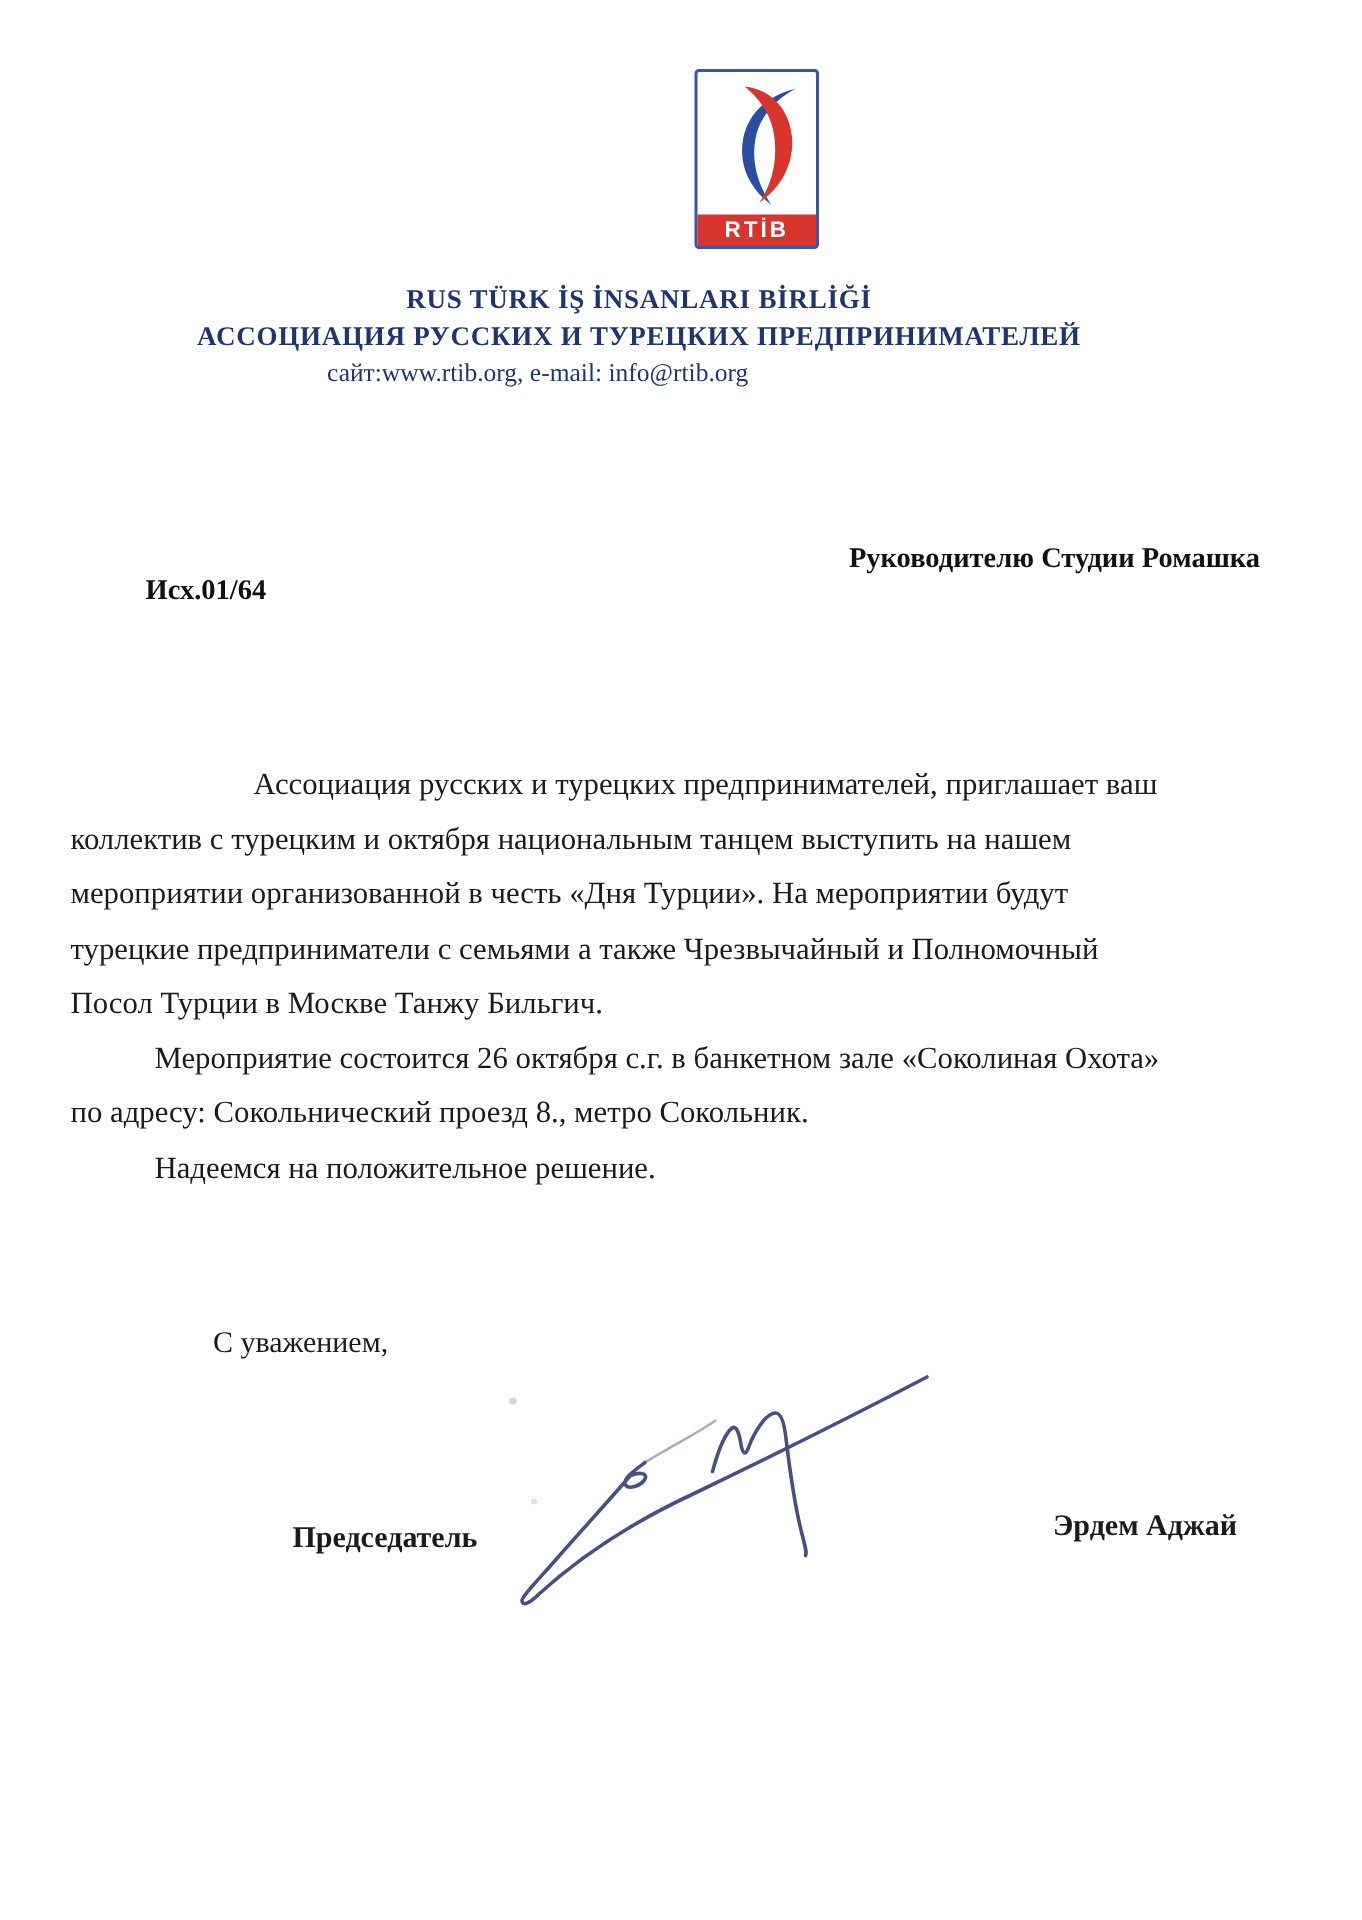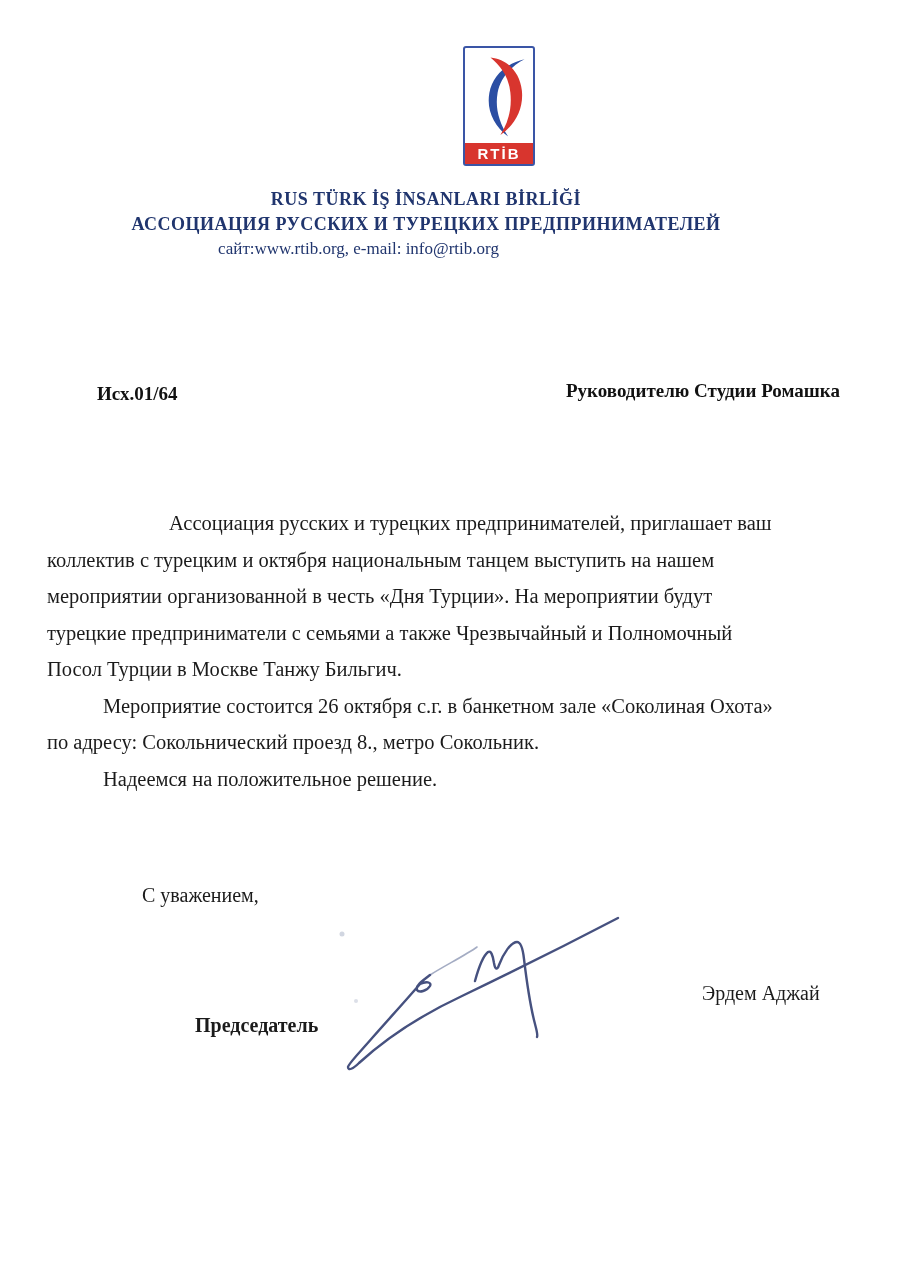--- a/index.html
+++ b/index.html
@@ -8,21 +8,21 @@
     width:908px;height:1280px;
     margin:0 auto;
     background:#ffffff;
     font-family:"Liberation Serif", serif;
     overflow:hidden;
     color:var(--text,#1b1b1b);
   }
   
   .logo-box{
     position:absolute;left:463px;top:46px;
-    width:72px;height:120px;
+    width:83px;height:120px;
     box-sizing:border-box;
     border:2px solid var(--logo-border,#3a55a6);
     border-radius:3px;
     background:#fff;
     display:flex;flex-direction:column;align-items:center;
   }
   .logo-art{flex:1 1 auto;display:flex;align-items:center;justify-content:center;}
   .logo-band{
     width:100%;height:21px;line-height:21px;
     background:var(--logo-red,#d8352e);
@@ -38,35 +38,35 @@
   .hdr-l1{font-size:18px;font-weight:bold;line-height:25px;letter-spacing:.5px;}
   .hdr-l2{font-size:18px;font-weight:bold;line-height:25px;letter-spacing:.5px;}
   .hdr-l3{font-size:17px;line-height:24px;}
   .hdr-l4{font-size:17px;line-height:24px;text-align:left;padding-left:218px;}
   
   .ref-number{
     position:absolute;left:97px;top:383px;
     font-size:19px;font-weight:bold;color:#111;
   }
   .ref-recipient{
-    position:absolute;right:68px;top:380px;
+    position:absolute;right:68px;top:362px;
     font-size:19px;font-weight:bold;color:#111;
   }
   
   .body-text{
     position:absolute;left:47px;top:505px;width:805px;
     font-size:20.5px;line-height:36.5px;color:var(--text,#1b1b1b);
   }
   .body-line{white-space:nowrap;}
   .ind-a{padding-left:122px;}
   .ind-b{padding-left:56px;}
   
   .salutation{position:absolute;left:142px;top:884px;font-size:20px;}
   .signer-title{position:absolute;left:195px;top:1014px;font-size:20px;font-weight:bold;}
-  .signer-name{position:absolute;left:702px;top:982px;font-size:20px;font-weight:normal;}
+  .signer-name{position:absolute;left:702px;top:1006px;font-size:20px;font-weight:bold;}
   .signature{position:absolute;left:320px;top:903px;width:320px;height:180px;}
 </style>
 </head>
 <body>
 
 <div class="page" style="--navy: #20356e; --text: #1b1b1b; --logo-red: #d8352e; --logo-border: #3a55a6;">
 
   <div class="logo-box">
     <div class="logo-art">
       <svg width="70" height="92" viewBox="0 0 78 95" aria-hidden="true">

